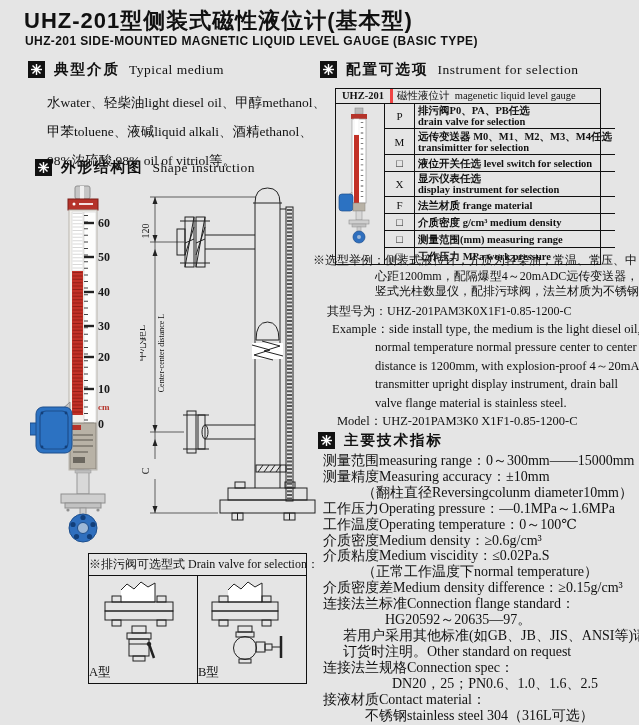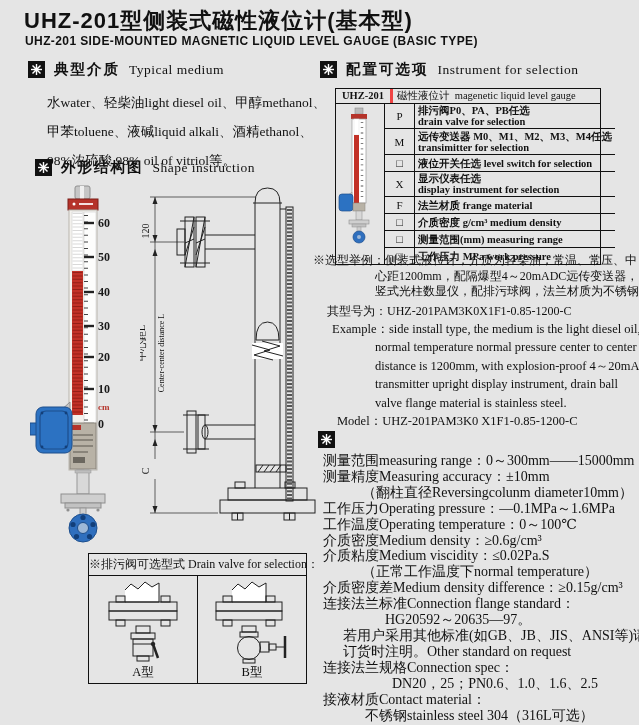--- a/index.html
+++ b/index.html
@@ -52,21 +52,21 @@
   
   .tech{left:318px;top:453px;width:318px;font-size:14px;}
   .tech div{line-height:15.9px;white-space:nowrap;}
   .ind0{padding-left:5px;} .ind1{padding-left:25px;} .ind2{padding-left:44px;}
   .ind3{padding-left:67px;} .ind4{padding-left:74px;} .ind5{padding-left:47px;}
 
   
   .drain{left:88px;top:553px;width:219px;border:1px solid #111;box-sizing:border-box;font-size:12px;}
   .drain-head{height:21px;line-height:21px;text-align:center;border-bottom:1px solid #111;white-space:nowrap;}
   .drain-body{display:flex;height:107px;}
-  .drain-cell{flex:1;position:relative;display:flex;flex-direction:column;align-items:center;justify-content:flex-start;padding-top:2px;box-sizing:border-box;}
+  .drain-cell{flex:1;position:relative;display:flex;flex-direction:column;justify-content:flex-start;padding-top:2px;box-sizing:border-box;}
   .drain-cell:first-child{border-right:1px solid #111;}
   .valve-label{font-size:12.5px;margin-top:-2px;}
   svg text{font-family:"Liberation Serif","DejaVu Serif",serif;}
 </style>
 </head>
 <body>
 
 <div id="page">
 
   <div class="abs title">UHZ-201型侧装式磁性液位计(基本型)</div>
@@ -432,20 +432,21 @@
       <svg width="17" height="17">
           <g stroke="#fff" stroke-width="1.4">
             <line x1="8.5" y1="3" x2="8.5" y2="14"></line>
             <line x1="3" y1="8.5" x2="14" y2="8.5"></line>
             <line x1="4.5" y1="4.5" x2="12.5" y2="12.5"></line>
             <line x1="12.5" y1="4.5" x2="4.5" y2="12.5"></line>
           </g>
           <circle cx="8.5" cy="8.5" r="2" fill="#fff"></circle>
         </svg>
     </span>
+    <span class="sec-zh">主要技术指标</span>
   </div>
 
   <div class="abs tech">
     <div class="ind0">测量范围measuring range：0～300mm——15000mm</div>
     <div class="ind0">测量精度Measuring accuracy：±10mm</div>
     <div class="ind2">（翻柱直径Reversingcolunm diameter10mm）</div>
     <div class="ind0">工作压力Operating pressure：—0.1MPa～1.6MPa</div>
     <div class="ind0">工作温度Operating temperature：0～100℃</div>
     <div class="ind0">介质密度Medium density：≥0.6g/cm³</div>
     <div class="ind0">介质粘度Medium viscidity：≤0.02Pa.S</div>

